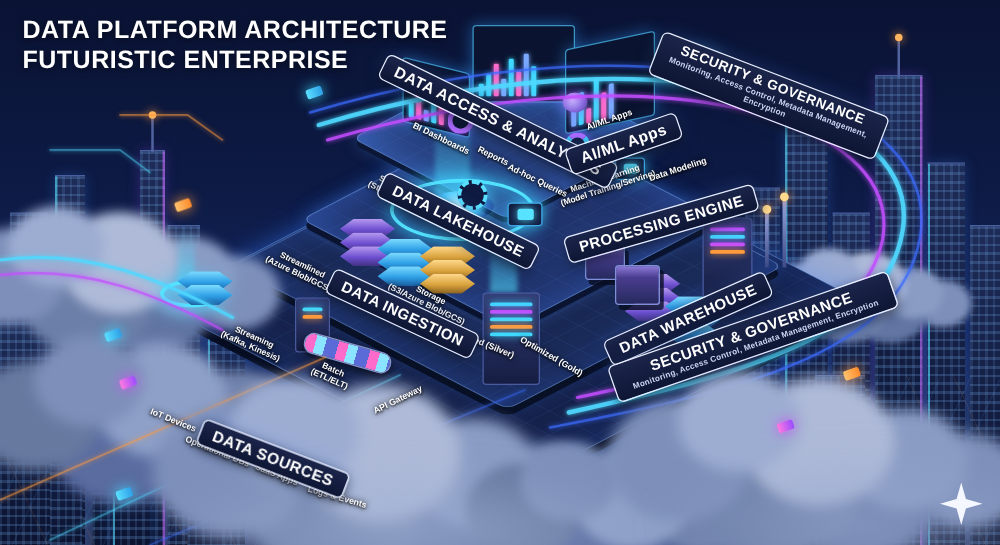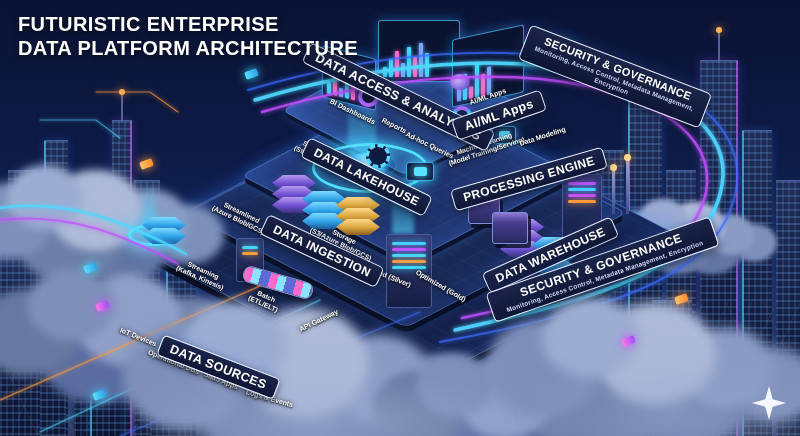--- a/index.html
+++ b/index.html
@@ -322,19 +322,19 @@
   </div>
   <div class="banner" style="left:156px;top:356px;transform:rotate(21deg);font-size:12.5px;">DATA SOURCES</div>
 
   <div class="cloud lite" style="left:200px;top:316px;transform:scale(1.5);z-index:42;"></div>
   <div class="cloud" style="left:420px;top:356px;transform:scale(1.1);z-index:42;"></div>
   <div class="cloud lite" style="left:556px;top:308px;transform:scale(1.4);z-index:42;"></div>
   <div class="fog" style="left:120px;top:370px;width:420px;height:110px;background:radial-gradient(ellipse,rgba(160,176,212,.75),transparent 70%);z-index:43;"></div>
   <div class="fog" style="left:520px;top:360px;width:340px;height:120px;background:radial-gradient(ellipse,rgba(150,166,205,.7),transparent 70%);z-index:43;"></div>
 
   <div class="title">
+    <div>DATA PLATFORM ARCHITECTURE</div>
     <div>FUTURISTIC ENTERPRISE</div>
-    <div>DATA PLATFORM ARCHITECTURE</div>
   </div>
 
   <div class="sparkle"></div>
 
 </div>
 
 </body></html>

